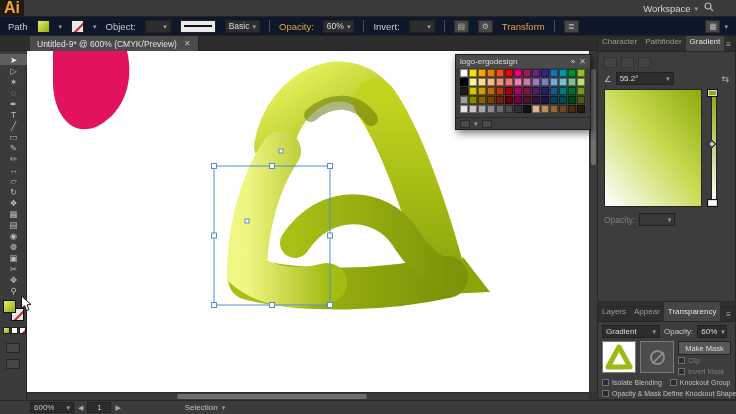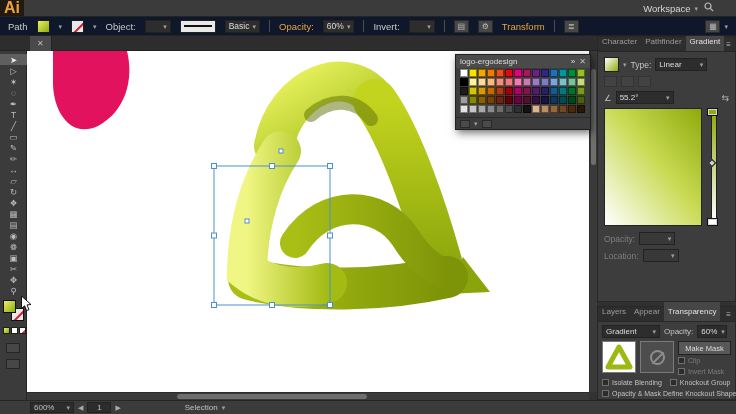--- a/index.html
+++ b/index.html
@@ -175,20 +175,21 @@
   <span class="cb-sep"></span>
   <span class="cb-icon">≣</span>
   <span style="margin-left:auto;display:flex;gap:4px;align-items:center">
     <span class="cb-icon">▦</span>
     <span class="chev">▾</span>
   </span>
 </div>
 
 <div id="tabbar">
   <div id="doc-tab">
+    <span>Untitled-9* @ 600% (CMYK/Preview)</span>
     <span class="close-x">✕</span>
   </div>
 </div>
 
 <div id="toolbar">
   <div id="tool-list">
       <div class="tool active">➤</div>
       <div class="tool">▷</div>
       <div class="tool">✶</div>
       <div class="tool">◌</div>
@@ -376,29 +377,20 @@
     <div class="ptabs">
       <div class="tabwrap" id="gradient-tabs">
           <span class="ptab">Character</span>
           <span class="ptab">Pathfinder</span>
           <span class="ptab active">Gradient</span>
         </div>
       <span class="pmenu">≡</span>
     </div>
     <div class="gbody">
       <div class="grow">
-        <span class="gthumb"></span>
-        <span class="chev">▾</span>
-        <span>Type:</span>
-        <span class="dd" style="width:52px">
-          <span>Linear</span>
-            <span class="chev">▾</span>
-        </span>
-      </div>
-      <div class="grow">
         <span class="gdis"></span>
         <span class="gdis"></span>
         <span class="gdis"></span>
       </div>
       <div class="grow">
         <span>∠</span>
         <span class="dd" style="width:58px">
           <span>55.2°</span>
             <span class="chev">▾</span>
         </span>
@@ -408,27 +400,20 @@
         <div class="gpreview"></div>
         <div class="gslider">
           <div class="gtrack"></div>
           <div class="gstop top"></div>
           <div class="gmid"></div>
           <div class="gstop bottom"></div>
         </div>
       </div>
       <div class="grow">
         <span class="dislab">Opacity:</span>
-        <span class="dd dis" style="width:36px">
-            <span></span>
-            <span class="chev">▾</span>
-          </span>
-      </div>
-      <div class="grow">
-        <span class="dislab">Location:</span>
         <span class="dd dis" style="width:36px">
             <span></span>
             <span class="chev">▾</span>
           </span>
       </div>
     </div>
   </div>
 
   <div class="pgroup" id="pgroup2">
     <div class="ptabs">

